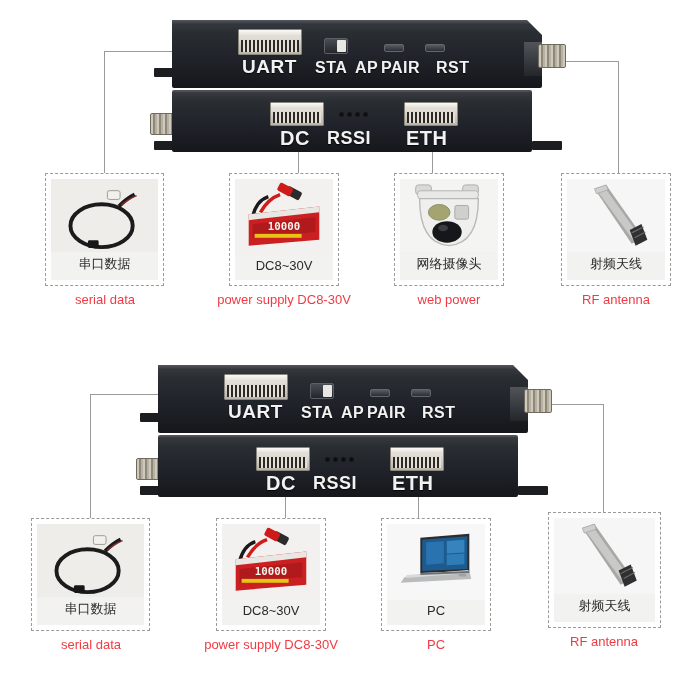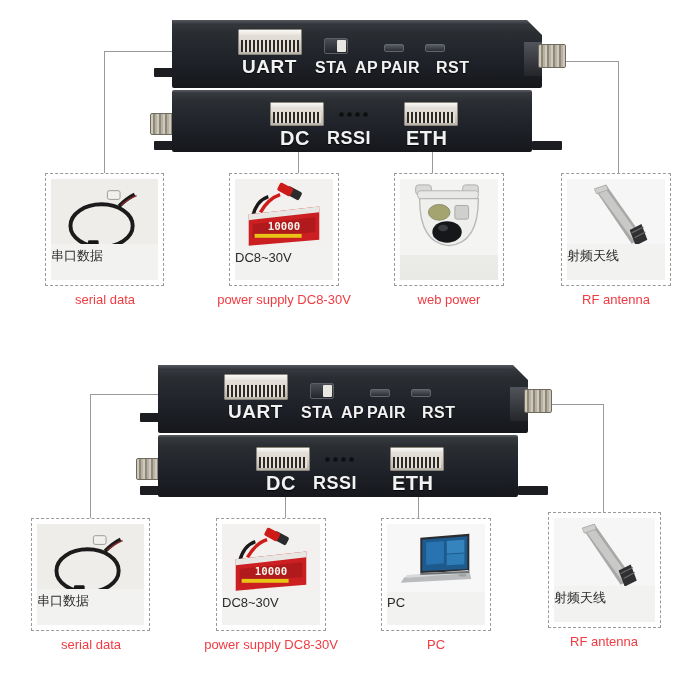--- a/index.html
+++ b/index.html
@@ -108,25 +108,25 @@
     padding: 5px;
   }
   .callout .thumb {
     width: 100%; flex: 1 1 auto;
     background: linear-gradient(180deg,#f3f3f1,#e9e9e6);
     position: relative; overflow: hidden;
     display: flex; align-items: center; justify-content: center;
   }
   .callout .cn-label {
     width: 100%;
-    text-align: left;
+    text-align: center;
     font-size: 13px;
     color: #2b2b2b;
     background: #f2f2f0;
-    padding: 3px 0 15px;
+    padding: 3px 0 7px;
     font-family: "DejaVu Sans", sans-serif;
     white-space: nowrap;
   }
   .callout .cn-label.latin { font-family: "Liberation Sans", sans-serif; font-size: 13px; }
   .en-label {
     position: absolute;
     text-align: center;
     color: #ef3b42;
     font-size: 13px;
     white-space: nowrap;
@@ -256,20 +256,21 @@
           <rect x="16" y="6" width="16" height="10" rx="3" fill="#d9d9d7" stroke="#aeaeac"></rect>
           <rect x="64" y="6" width="16" height="10" rx="3" fill="#d9d9d7" stroke="#aeaeac"></rect>
           <rect x="18" y="12" width="62" height="8" rx="3" fill="#e8e8e6" stroke="#b5b5b3"></rect>
           <path d="M20 20 Q20 66 50 68 Q80 66 80 20 Z" fill="#efefee" stroke="#b9b9b7" stroke-width="1.4"></path>
           <ellipse cx="40" cy="34" rx="11" ry="8" fill="#a3a46f" stroke="#8d8d6a"></ellipse>
           <rect x="56" y="27" width="14" height="14" rx="2" fill="#cfcfcd" stroke="#a9a9a7"></rect>
           <ellipse cx="48" cy="54" rx="15" ry="11" fill="#16171a"></ellipse>
           <ellipse cx="44" cy="50" rx="5" ry="3.4" fill="#3a3c40"></ellipse>
         </svg>
       </div>
+      <div class="cn-label">网络摄像头</div>
     </div>
     <div class="en-label" style="left:-25px; top:119px; width:160px;">web power</div>
   </div>
 
   <div class="callout" style="left:561px; top:173px; width:110px; height:113px;">
     <div class="frame">
       <div class="thumb">
         <svg class="art" viewBox="0 0 100 78">
           <rect x="0" y="0" width="100" height="78" fill="#f6f6f6"></rect>
           <path d="M28 10 L40 6 L78 60 L66 66 Z" fill="#a8a8a6"></path>

